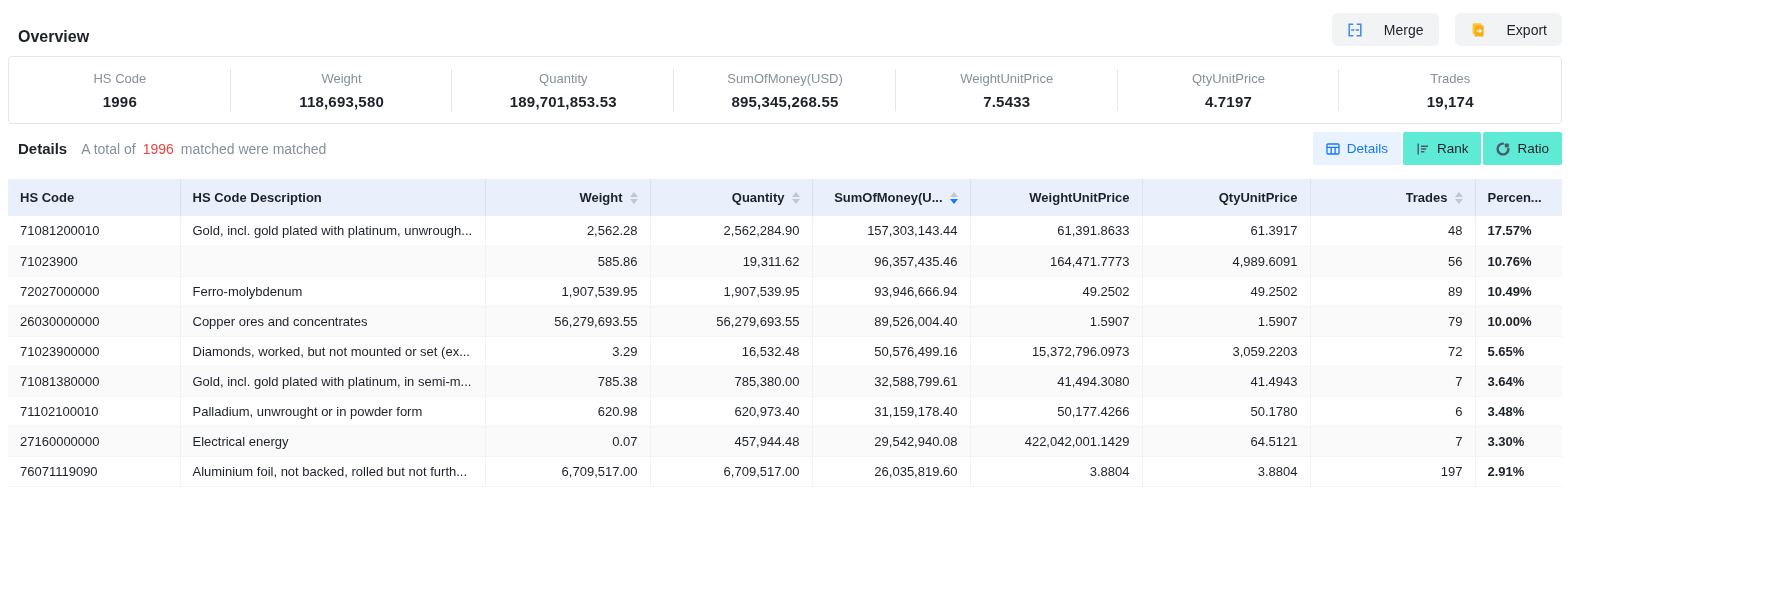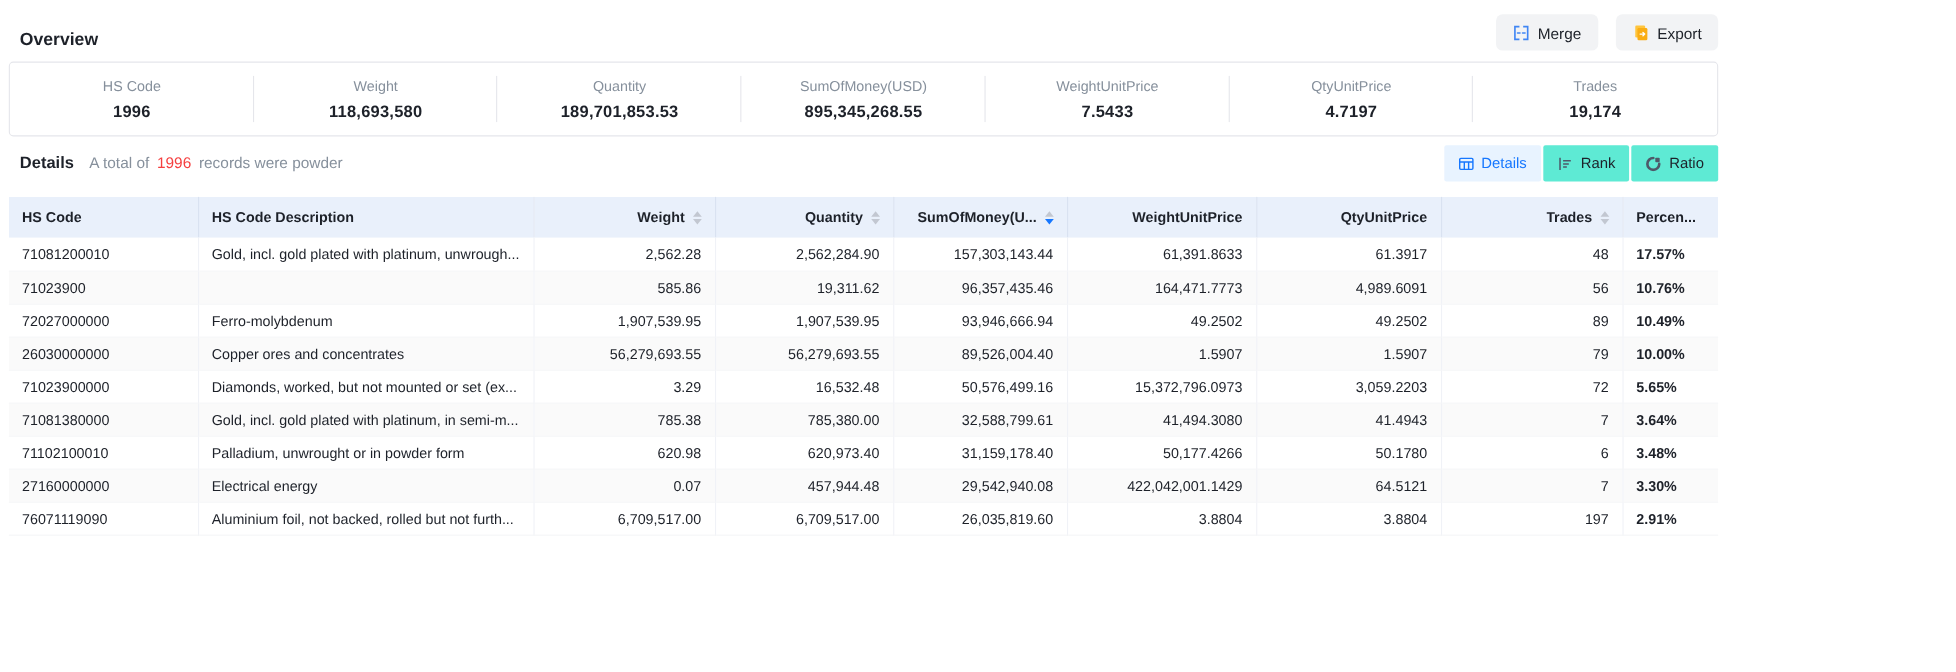--- a/index.html
+++ b/index.html
@@ -11,21 +11,21 @@
     color:#1d2129;
     overflow:hidden;
   }
   .content { width:1554px; margin-left:8px; }
 
   
   .topbar { display:flex; align-items:flex-end; justify-content:space-between; height:46px; padding-top:2px; }
   .page-title { font-size:16px; font-weight:bold; margin-left:10px; }
   .topbar-buttons { display:flex; gap:16px; }
   .btn {
-    display:inline-flex; align-items:center; gap:7px;
+    display:inline-flex; align-items:center; gap:21px;
     height:33px; padding:0 15px;
     background:#f2f3f5; border:none; border-radius:6px;
     font-size:14px; color:#1d2129; font-family:inherit; cursor:pointer;
   }
 
   
   .stats-card {
     display:flex; align-items:center; height:68px; margin-top:10px;
     border:1px solid #e5e6eb; border-radius:4px; background:#fff;
   }
@@ -140,21 +140,21 @@
     </div>
     <div class="stat">
       <div class="stat-label">Trades</div>
       <div class="stat-value">19,174</div>
     </div>
   </div>
 
   <div class="details-bar">
     <div class="details-left">
       <span class="details-title">Details</span>
-      <span class="details-summary"><span>A total of</span><span class="count-red">1996</span><span>records were powder</span></span>
+      <span class="details-summary"><span>A total of</span><span class="count-red">1996</span><span>matched were matched</span></span>
     </div>
     <div class="view-tabs">
       <button class="tab active">
         <span class="icon">
           <svg width="14" height="14" viewBox="0 0 14 14" fill="none" stroke="#1677ff" stroke-width="1.3">
             <rect x="1" y="2" width="12" height="10" rx="1"></rect>
             <path d="M1 5.3h12M5.2 5.3V12M9.1 5.3V12"></path>
           </svg>
         </span>
         <span>Details</span>

